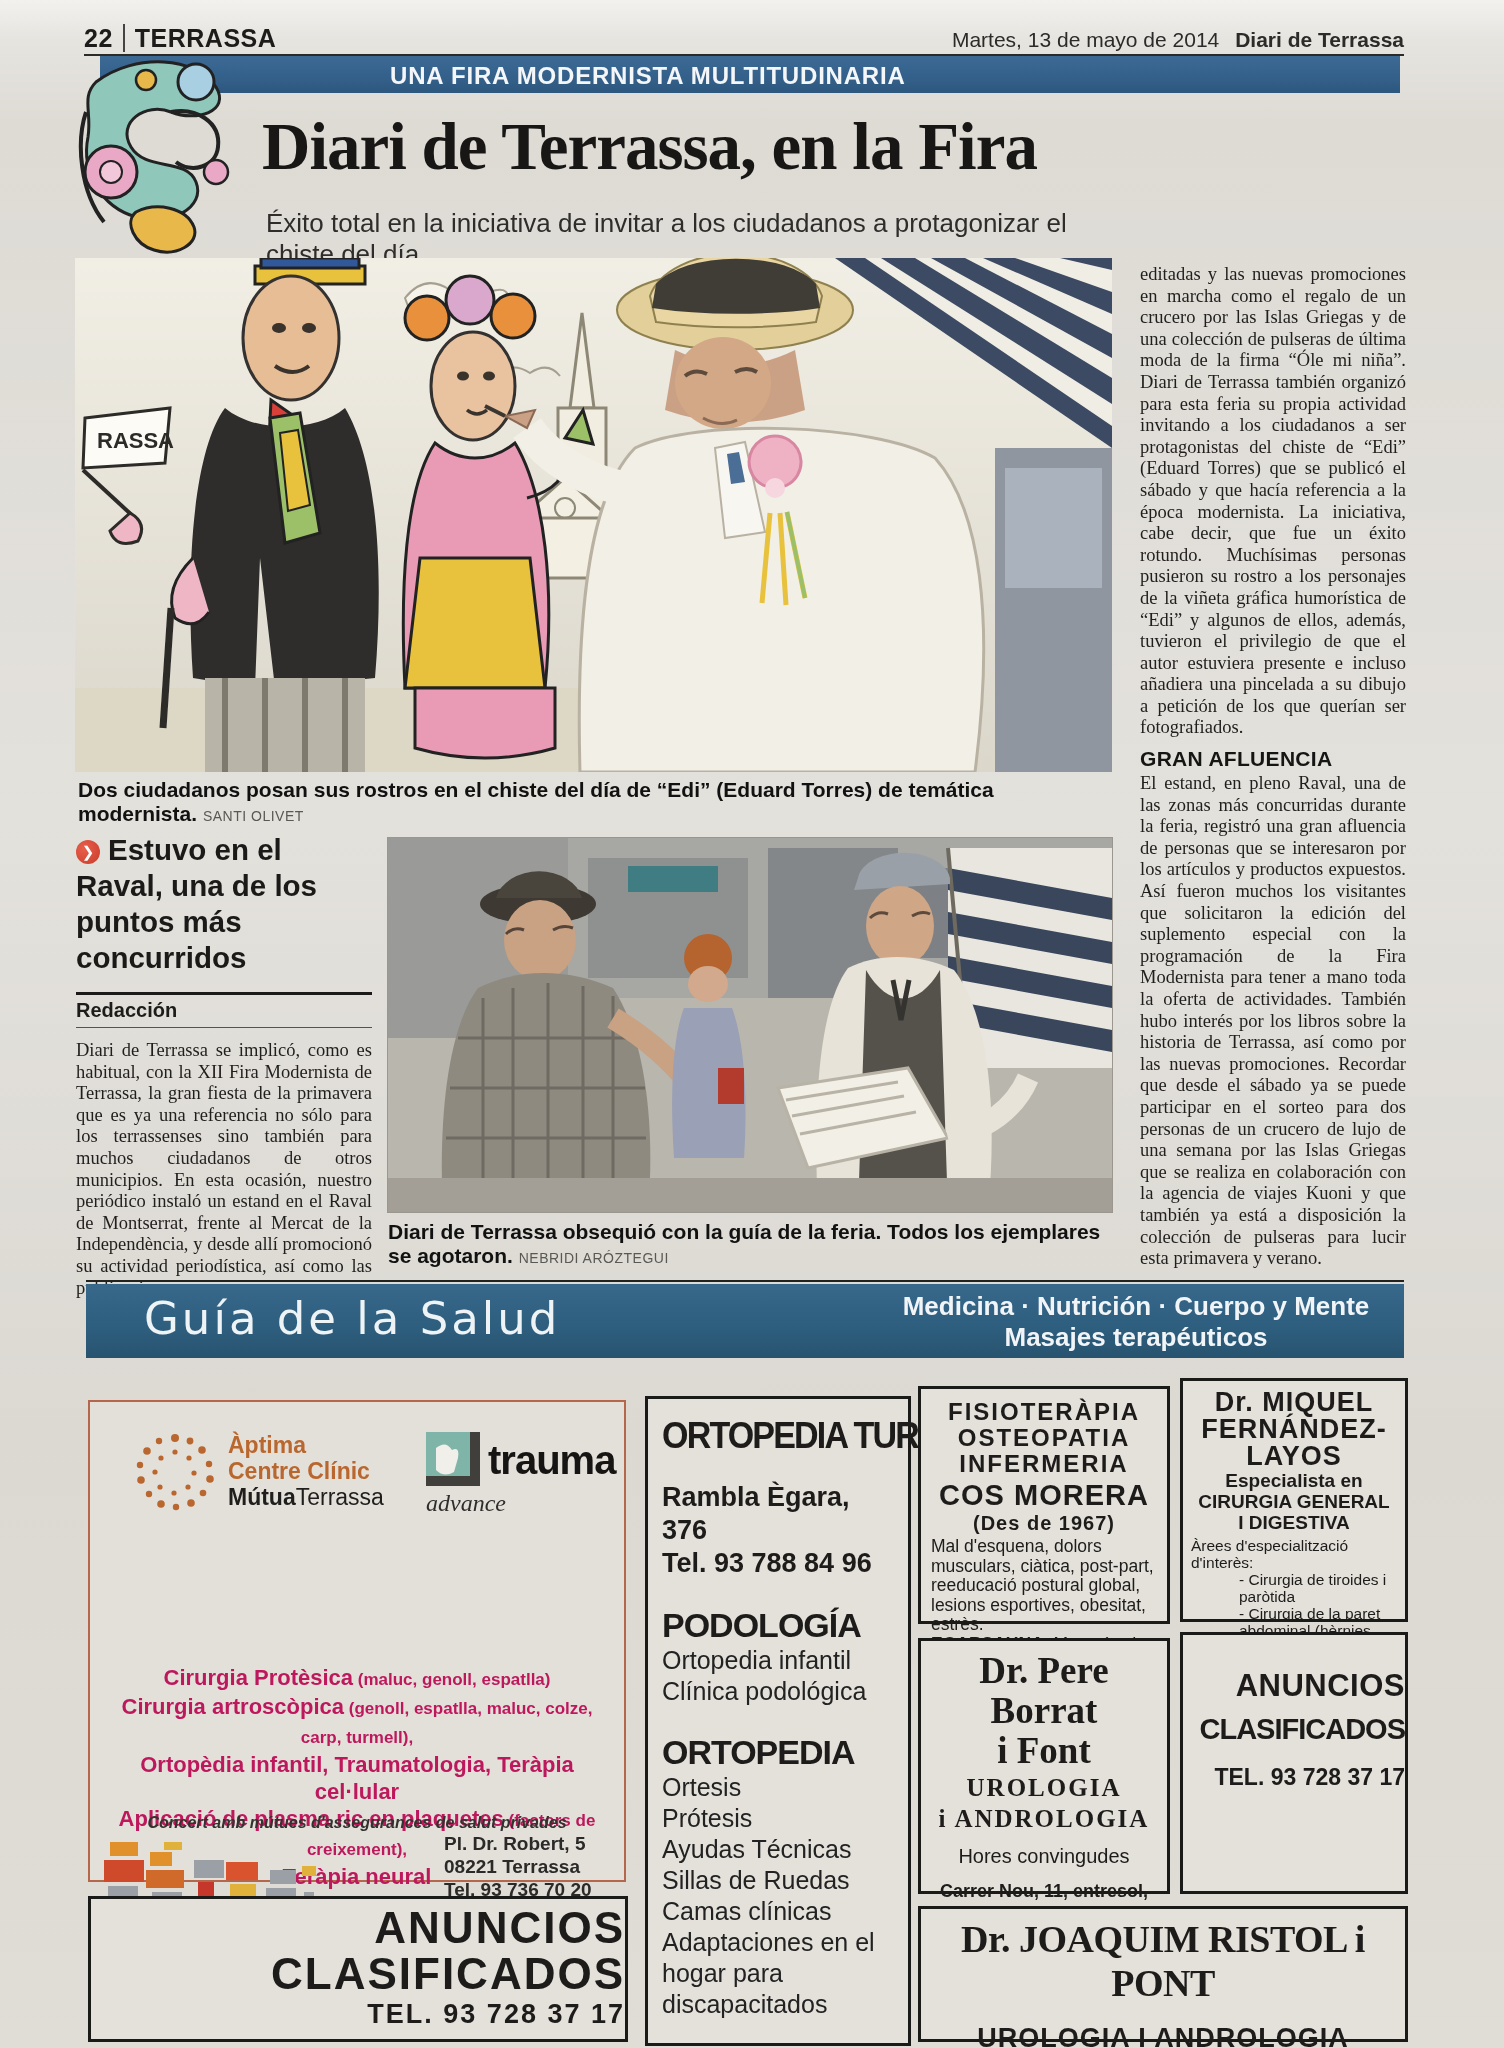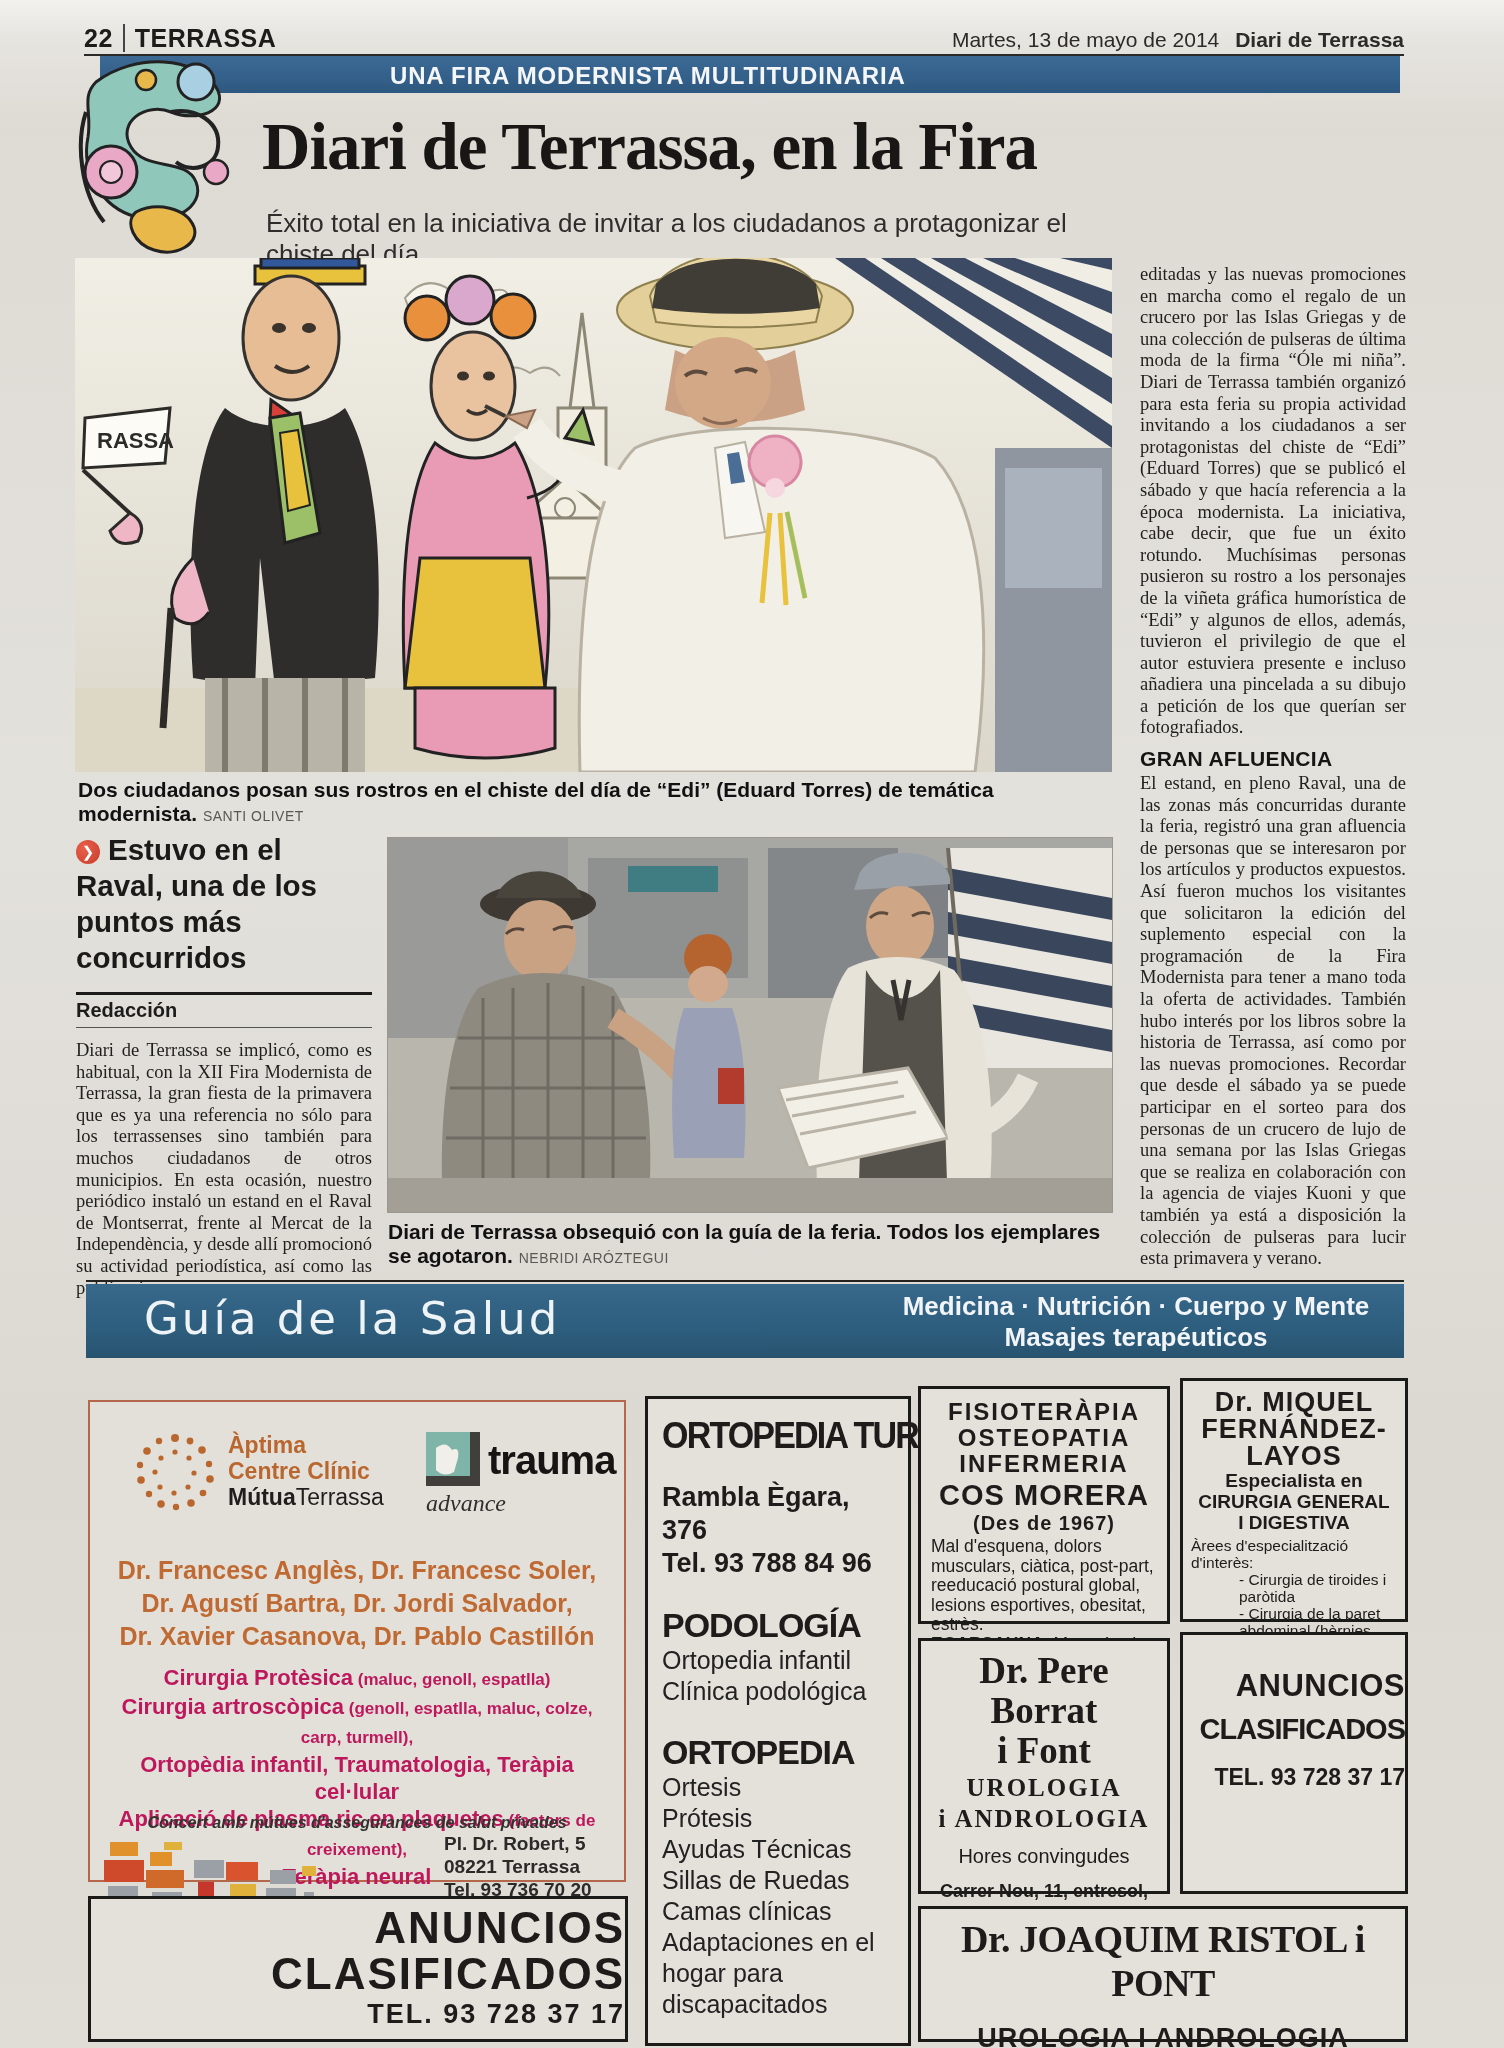--- a/index.html
+++ b/index.html
@@ -358,25 +358,20 @@
       <div id="trauma-block">
         <svg width="58" height="58" viewBox="0 0 58 58">
           <rect x="2" y="2" width="44" height="44" fill="#7fb4a8"></rect>
           <path d="M46,2 h10 v54 h-10 Z M2,46 h54 v10 h-54 Z" fill="#23221f" opacity=".85"></path>
           <path d="M12,18 q10,-8 16,2 q8,-4 6,8 l-4,14 q-10,6 -18,-2 Z" fill="#f0efe9"></path>
         </svg>
         <div id="trauma-word">trauma</div>
         <div id="advance-word">advance</div>
       </div>
     </div>
-    <div id="aptima-doctors">
-      <div>Dr. Francesc Anglès, Dr. Francesc Soler,</div>
-      <div>Dr. Agustí Bartra, Dr. Jordi Salvador,</div>
-      <div>Dr. Xavier Casanova, Dr. Pablo Castillón</div>
-    </div>
     <div id="aptima-services">
       <div><span>Cirurgia Protèsica</span><span class="small"> (maluc, genoll, espatlla)</span></div>
       <div><span>Cirurgia artroscòpica</span><span class="small"> (genoll, espatlla, maluc, colze, carp, turmell),</span></div>
       <div>Ortopèdia infantil, Traumatologia, Teràpia cel·lular</div>
       <div><span>Aplicació de plasma ric en plaquetes</span><span class="small"> (factors de creixement),</span></div>
       <div>Teràpia neural</div>
     </div>
     <div id="aptima-concert">Concert amb mútues d'assegurances de salut privades</div>
     <div id="aptima-mosaic">
       <svg width="230" height="70" viewBox="0 0 230 70">

